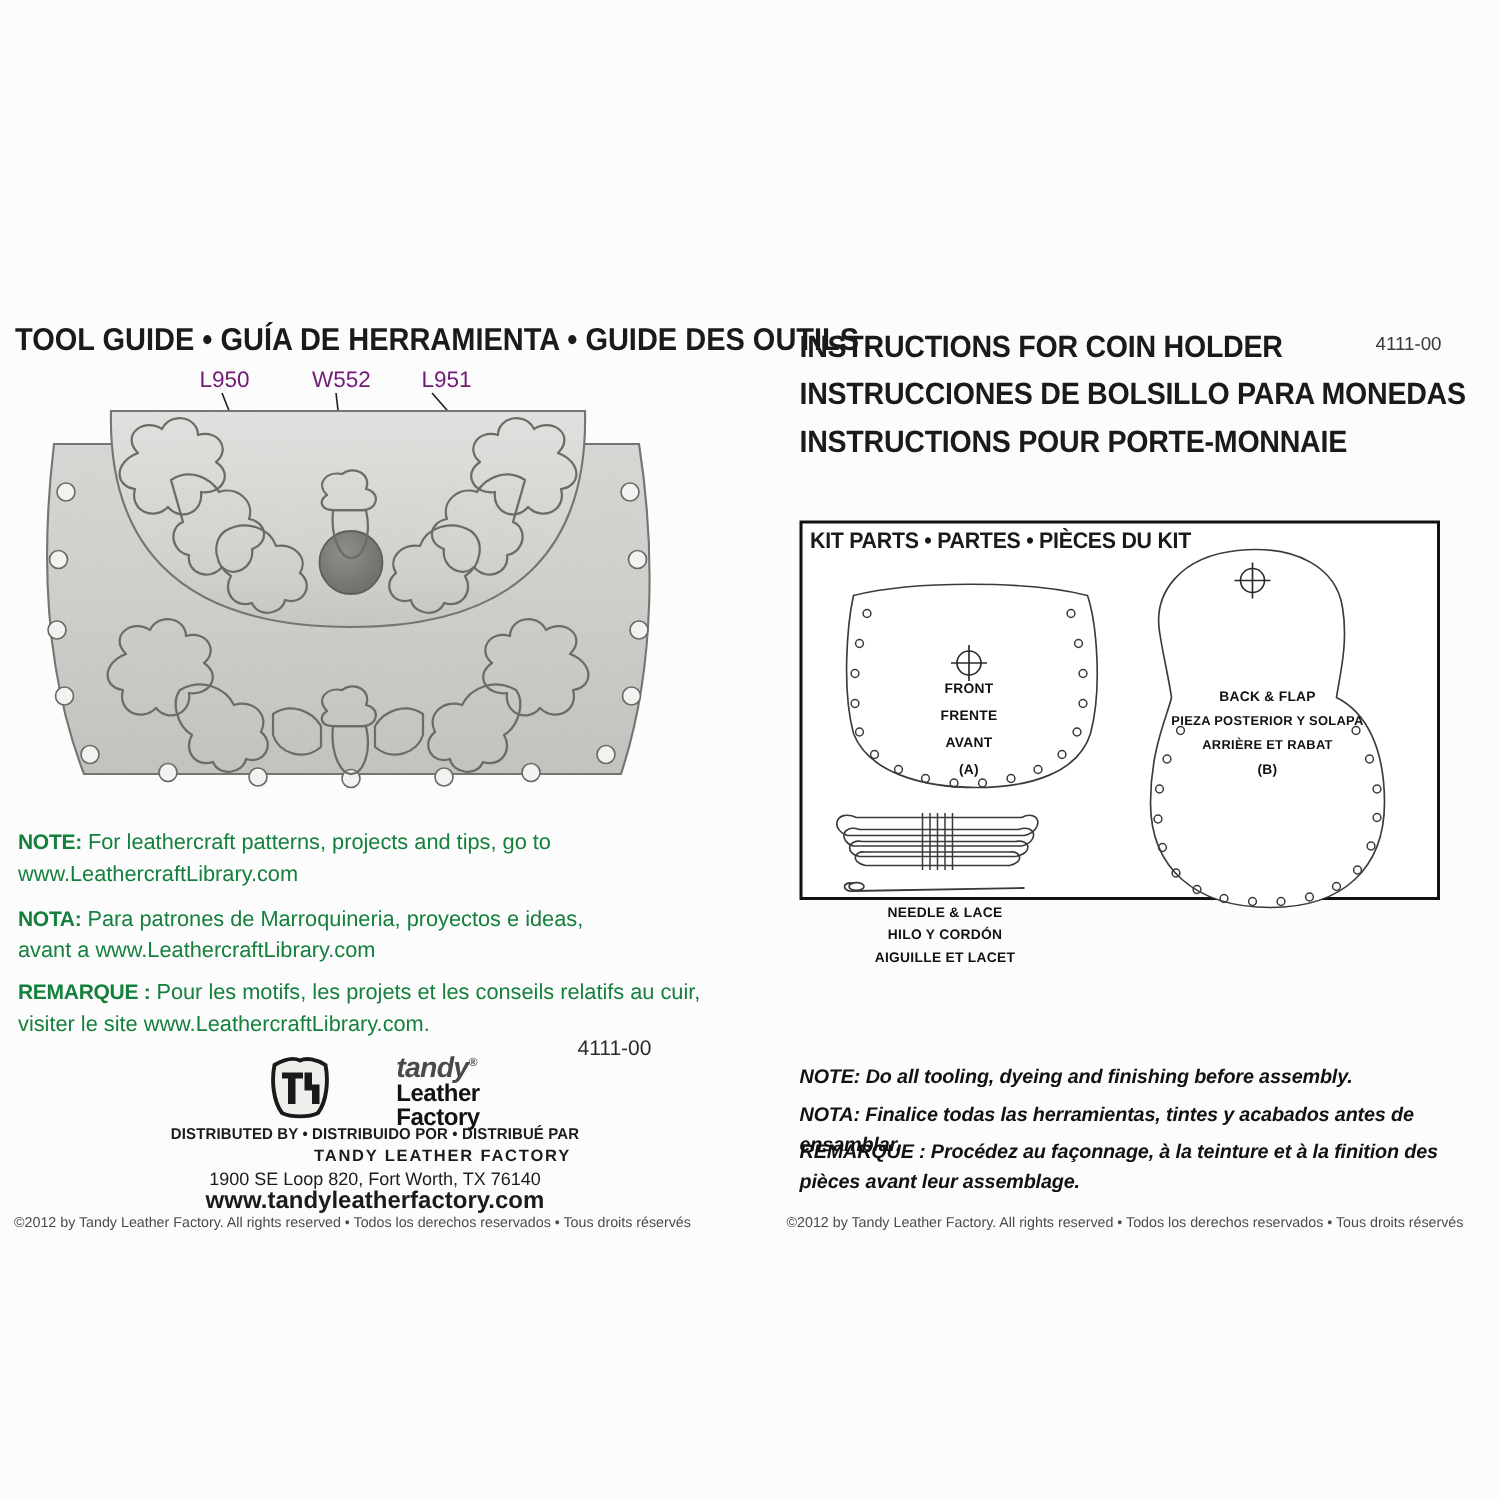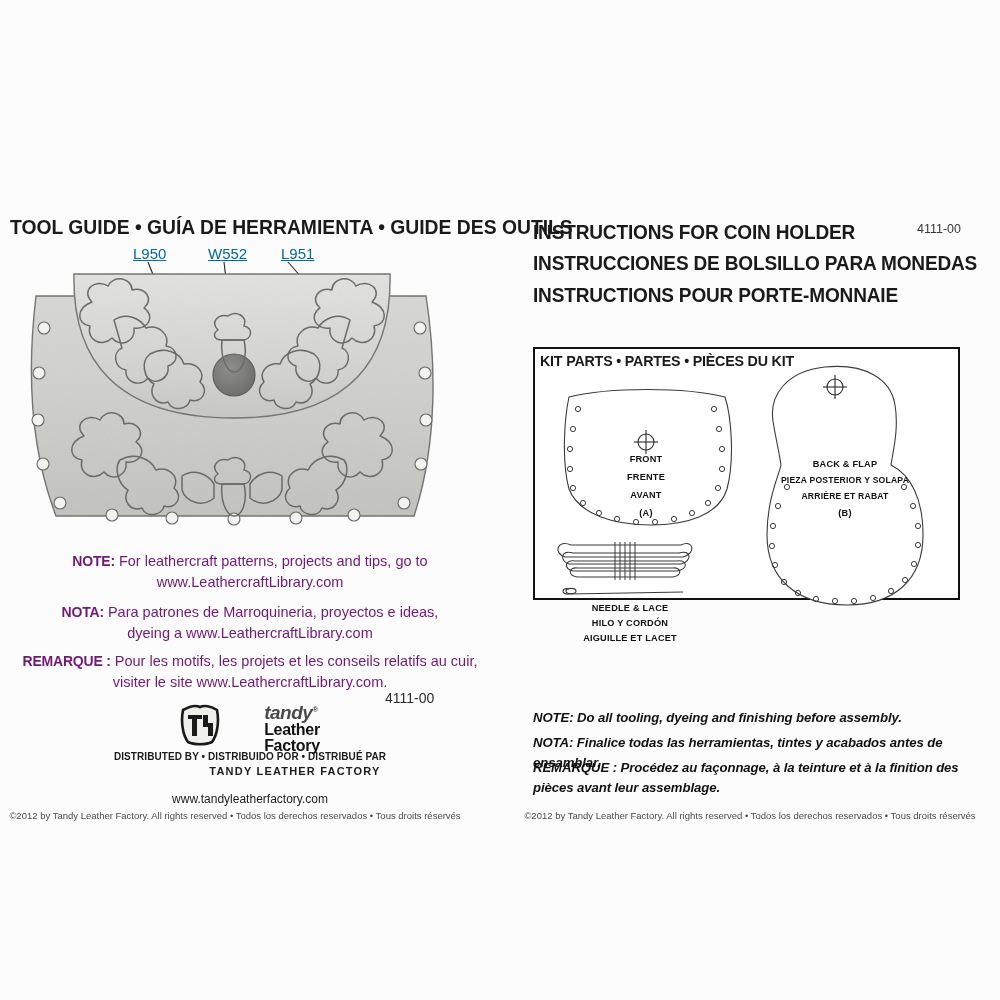--- a/index.html
+++ b/index.html
@@ -16,55 +16,55 @@
   
   .left{position:absolute;left:0;top:0;width:500px;height:1000px;}
 
   #tool-guide-title{
     position:absolute;left:10px;top:215px;width:470px;
     font-size:21px;font-weight:bold;white-space:nowrap;
     transform:scaleX(.92);transform-origin:left center;
   }
 
   
-  .callout{position:absolute;font-size:15px;color:#0369a1;white-space:nowrap;text-decoration:underline;}
+  .callout{position:absolute;font-size:15px;color:#701a75;white-space:nowrap;}
   #callout-l950{left:133px;top:245px;}
   #callout-w552{left:208px;top:245px;}
   #callout-l951{left:281px;top:245px;}
 
   
   #product-photo{
     position:absolute;left:22px;top:268px;width:420px;height:285px;
     overflow:hidden;
   }
   #photo-svg{display:block;}
 
   
-  .note-block{position:absolute;left:0;width:500px;text-align:center;font-size:14.5px;line-height:1.45;color:#701a75;}
+  .note-block{position:absolute;left:12px;width:500px;text-align:left;font-size:14.5px;line-height:1.45;color:#15803d;}
   .note-lead{font-weight:bold;font-size:14px;letter-spacing:-.2px;}
   #note-en{top:551px;}
   #note-es{top:602px;}
   #note-fr{top:651px;}
 
   
   #part-no-left{position:absolute;left:385px;top:690px;font-size:14px;color:#2b2b2b;}
 
   
   #logo-wrap{position:absolute;left:0;top:704px;width:500px;display:flex;justify-content:center;align-items:flex-start;gap:41px;}
   #logo-mark{width:40px;height:42px;flex:0 0 auto;}
   #logo-words{margin-left:3px;}
   #logo-tandy{font-size:19px;font-weight:bold;font-style:italic;letter-spacing:-.5px;line-height:.95;color:#4a4a4a;}
   #logo-reg{font-size:8px;vertical-align:super;}
   #logo-leather,#logo-factory{font-size:16px;font-weight:bold;line-height:1.02;letter-spacing:-.3px;color:#111;}
 
   .addr{position:absolute;left:0;width:500px;text-align:center;color:#1b1b1b;}
   #distributed-by{top:750px;font-size:10.5px;font-weight:bold;letter-spacing:.1px;transform:scaleX(.95);}
   #company-name{top:765px;font-size:11px;font-weight:bold;letter-spacing:1.2px;padding-left:45px;}
   #street-address{top:779px;font-size:12px;}
-  #company-web{top:792px;font-size:12px;font-weight:normal;text-align:center;}
+  #company-web{top:792px;font-size:16px;font-weight:bold;text-align:center;}
 
   #copyright-left{position:absolute;left:0;top:810px;width:470px;text-align:center;font-size:9.5px;color:#4a4a4a;}
 
   
   .right{position:absolute;left:500px;top:0;width:500px;height:1000px;}
 
   .rh{position:absolute;left:33px;font-size:20.5px;font-weight:bold;white-space:nowrap;letter-spacing:-.2px;transform:scaleX(.93);transform-origin:left center;}
   #instr-en{top:220px;}
   #instr-es{top:251px;}
   #instr-fr{top:283px;}
@@ -215,21 +215,21 @@
 
     <div class="note-block" id="note-en">
       <div><span class="note-lead">NOTE:</span>
         <span>For leathercraft patterns, projects and tips, go to</span></div>
       <div>www.LeathercraftLibrary.com</div>
     </div>
 
     <div class="note-block" id="note-es">
       <div><span class="note-lead">NOTA:</span>
         <span>Para patrones de Marroquineria, proyectos e ideas,</span></div>
-      <div>dyeing a www.LeathercraftLibrary.com</div>
+      <div>avant a www.LeathercraftLibrary.com</div>
     </div>
 
     <div class="note-block" id="note-fr">
       <div><span class="note-lead">REMARQUE :</span>
         <span>Pour les motifs, les projets et les conseils relatifs au cuir,</span></div>
       <div>visiter le site www.LeathercraftLibrary.com.</div>
     </div>
 
     <div id="part-no-left">4111-00</div>
 
@@ -242,20 +242,21 @@
       </svg>
       <div id="logo-words">
         <div id="logo-tandy"><span>tandy</span><span id="logo-reg">®</span></div>
         <div id="logo-leather">Leather</div>
         <div id="logo-factory">Factory</div>
       </div>
     </div>
 
     <div class="addr" id="distributed-by">DISTRIBUTED BY • DISTRIBUIDO POR • DISTRIBUÉ PAR</div>
     <div class="addr" id="company-name">TANDY LEATHER FACTORY</div>
+    <div class="addr" id="street-address">1900 SE Loop 820, Fort Worth, TX 76140</div>
     <div class="addr" id="company-web">www.tandyleatherfactory.com</div>
 
     <div id="copyright-left">©2012 by Tandy Leather Factory. All rights reserved • Todos los derechos reservados • Tous droits réservés</div>
   </div>
 
   <div class="right">
 
     <div class="rh" id="instr-en">INSTRUCTIONS FOR COIN HOLDER</div>
     <div class="rh" id="instr-es">INSTRUCCIONES DE BOLSILLO PARA MONEDAS</div>
     <div class="rh" id="instr-fr">INSTRUCTIONS POUR PORTE-MONNAIE</div>

